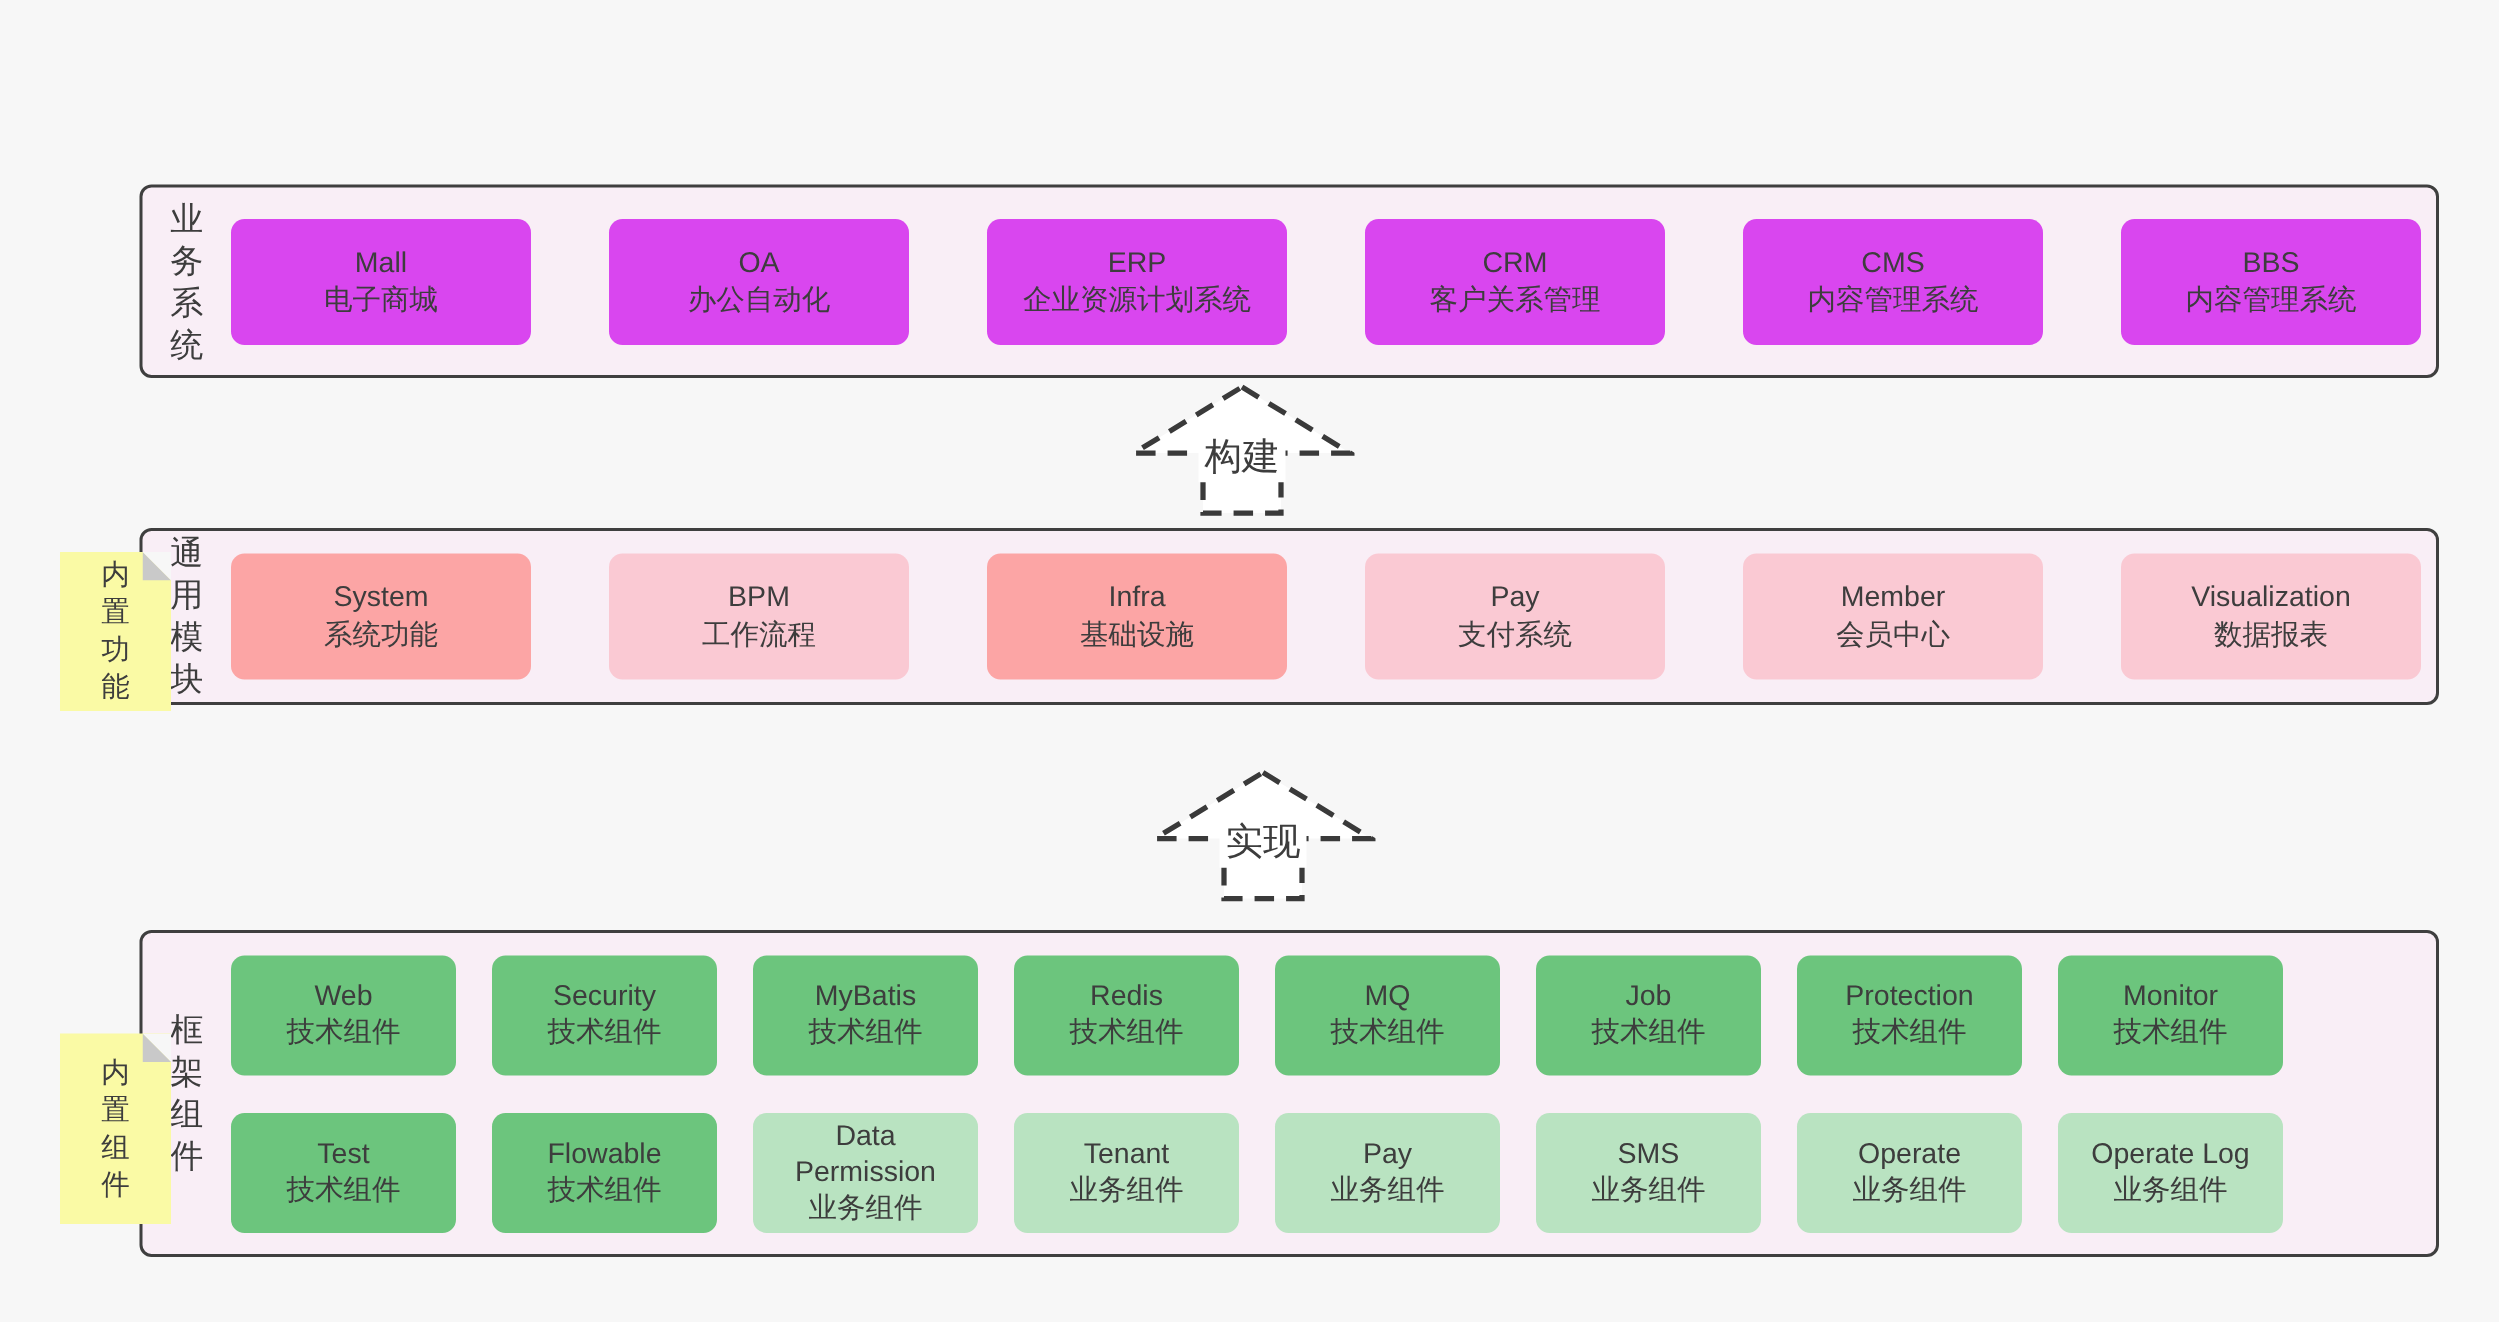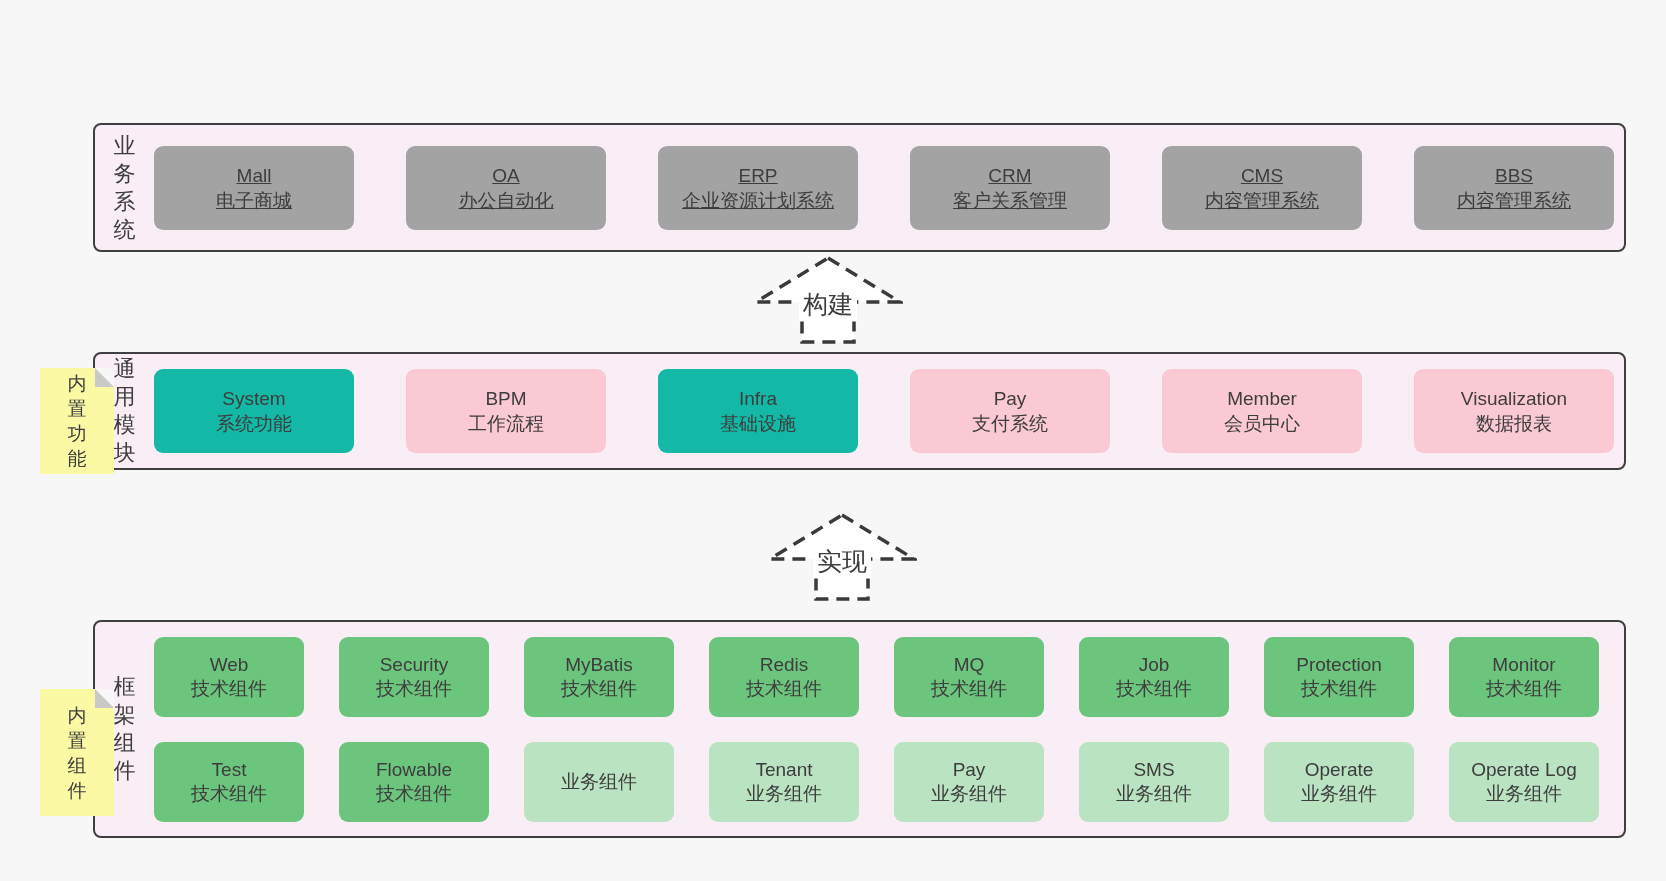--- a/index.html
+++ b/index.html
@@ -46,25 +46,25 @@
     display: flex;
     flex-direction: column;
     justify-content: center;
     align-items: center;
     text-align: center;
     font-size: 19px;
     line-height: 25px;
     padding: 2px 6px;
   }
   .rows { flex: 1; display: flex; flex-direction: column; gap: 25px; }
-  .row { display: flex; gap: 35px; }
+  .row { display: flex; gap: 24px; }
   .row .box { flex: 0 0 150px; width: 150px; height: 80px; line-height: 24px; }
 
-  .blue       { background: #a3a3a3; text-decoration: underline; }
-  .red        { background: #14b8a6; }
+  .blue       { background: #d946ef; }
+  .red        { background: #fca5a5; }
   .pink       { background: #fac9d3; }
   .green      { background: #6cc57d; }
   .lightgreen { background: #b9e3c1; }
 
   .note {
     position: absolute;
     left: 40px;
     width: 74px;
     background: #fafaa5;
     display: flex;
@@ -230,20 +230,21 @@
     <div class="row">
       <div class="box green">
         <div>Test</div>
         <div>技术组件</div>
       </div>
       <div class="box green">
         <div>Flowable</div>
         <div>技术组件</div>
       </div>
       <div class="box lightgreen">
+        <div>Data Permission</div>
         <div>业务组件</div>
       </div>
       <div class="box lightgreen">
         <div>Tenant</div>
         <div>业务组件</div>
       </div>
       <div class="box lightgreen">
         <div>Pay</div>
         <div>业务组件</div>
       </div>

